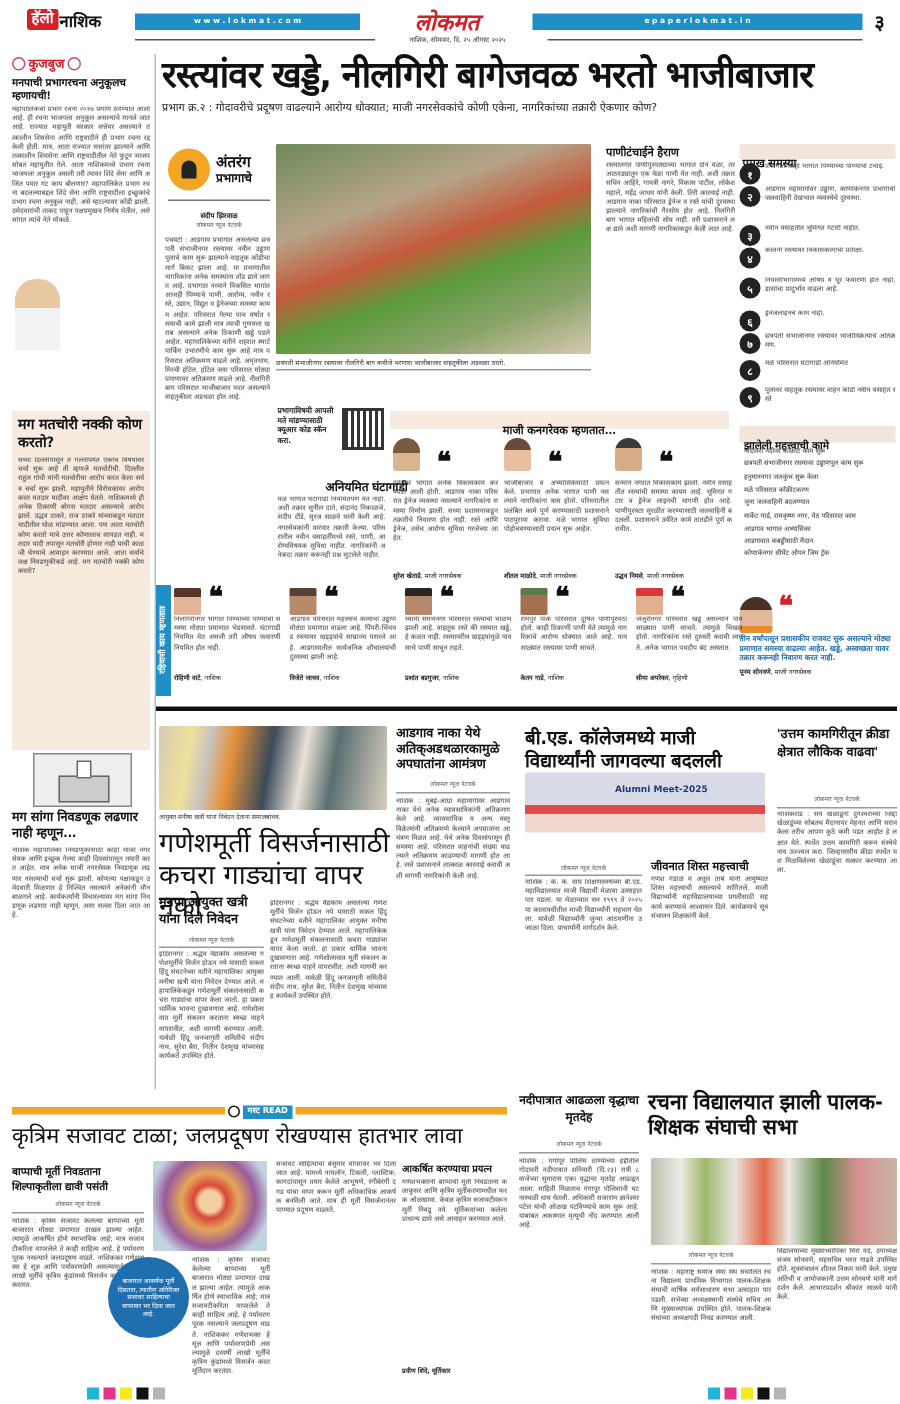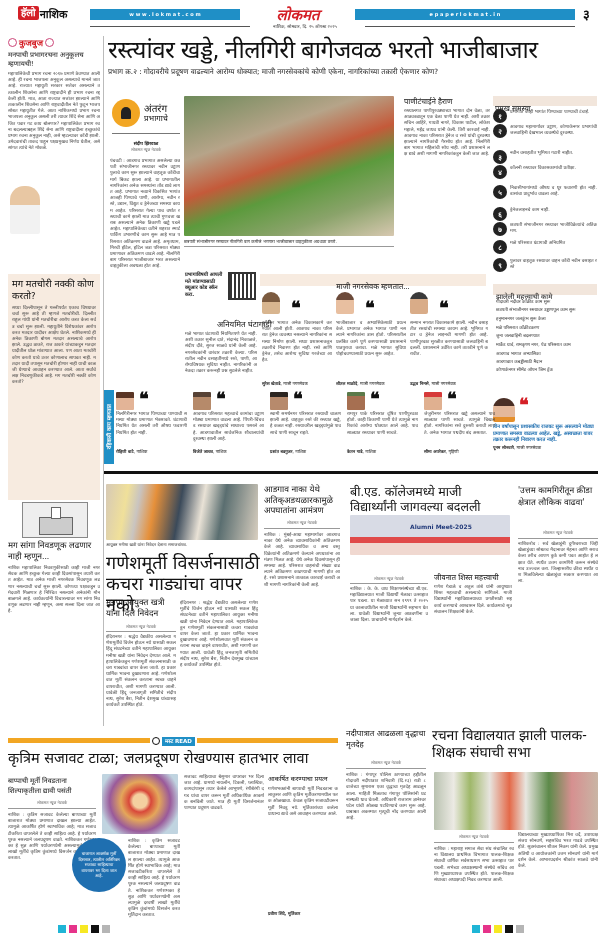--- a/index.html
+++ b/index.html
@@ -1,19 +1,19 @@
 <!DOCTYPE html>
 <html><head>
 <meta charset="utf-8">
 <style>
 *{box-sizing:border-box;margin:0;padding:0}
 body{width:600px;height:936px;background:#fff;font-family:"DejaVu Sans",sans-serif;color:#222;position:relative;overflow:hidden}
 .abs{position:absolute}
 .txt{font-size:4.6px;line-height:6.2px;color:#444;text-align:justify;overflow:hidden;word-break:break-all}
-.hl{font-family:"DejaVu Sans Condensed","DejaVu Sans",sans-serif;font-weight:normal;color:#111}
+.hl{font-family:"DejaVu Sans Condensed","DejaVu Sans",sans-serif;font-weight:bold;color:#111}
 .byl{font-size:4px;color:#555;text-align:center}
 .rule{background:#999;height:1px}
 .photo{border-radius:1px}
 .quote{font-size:18px;line-height:14px;font-weight:bold;color:#111;font-family:"DejaVu Serif",serif}
 .numc{width:14px;height:14px;border-radius:50%;background:#222;color:#fff;font-size:7px;font-weight:bold;display:flex;align-items:center;justify-content:center}
 .sw{width:8px;height:8px;display:inline-block;margin-right:3px}
 </style>
 </head>
 <body>
 
@@ -80,21 +80,21 @@
 <div class="abs" style="left:184px;top:238px;width:210px;font-size:4.3px;color:#333;white-space:nowrap;overflow:hidden;">छत्रपती संभाजीनगर रस्त्यावर नीलगिरी बाग कमीजे भरणारा भाजीबाजार वाहतुकीला अडथळा ठरतो.</div>
 <div class="abs rule" style="left:184px;top:246px;width:210px;"></div>
 
 <div class="abs" style="left:185px;top:271px;width:42px;font-size:5px;line-height:6.5px;font-weight:bold;color:#222;">प्रभागाविषयी आपली मते मांडण्यासाठी क्यूआर कोड स्कॅन करा.</div>
 <div class="abs" style="left:228px;top:272px;width:28px;height:28px;background:
  repeating-linear-gradient(90deg,#111 0 2px,#fff 2px 4px),#fff;opacity:.85;border:2px solid #111;"></div>
 <div class="abs hl" style="left:185px;top:318px;width:72px;font-size:8px;margin-left:32px;">अनियमित घंटागाडी</div>
 <div class="abs txt" style="left:185px;top:331px;width:72px;height:50px;">मळे भागात घंटागाडी नियमितपणे येत नाही. अशी तक्रार सुनील दाते, संदानंद निकाळजे, संदीप दौंडे, सुरज साळवे यांनी केली आहे. नगरसेवकांनी वारंवार तक्रारी केल्या. परिसरातील नवीन वसाहतींमध्ये रस्ते, पाणी, आरोग्यविषयक सुविधा नाहीत. नागरिकांनी अनेकदा तक्रार करूनही प्रश्न सुटलेले नाहीत.</div>
 
 <div class="abs" style="left:260px;top:274px;width:226px;height:12px;background:#f7ebe0;text-align:center;">
-  <span class="hl" style="font-size:7.5px;line-height:12px;">माजी नगरसेवक म्हणतात...</span>
+  <span class="hl" style="font-size:7.5px;line-height:12px;">माजी कनगरेवक म्हणतात...</span>
 </div>
 <div class="abs" style="left:262px;top:292px;width:70px;">
   <div class="photo" style="width:18px;height:22px;background:linear-gradient(#7b5a3f 0 45%,#d8b58f 45% 100%);border-radius:9px 9px 2px 2px;display:inline-block;"></div>
   <span class="quote" style="margin-left:6px;">❝</span>
   <div class="txt" style="height:58px;margin-top:2px;">दुर्गेनगर भागात अनेक विकासकामे करण्यात आली होती. आडगाव नाका परिसरात ड्रेनेज व्यवस्था नसल्याने नागरिकांना समस्या निर्माण झाली. सध्या प्रशासनाकडून तक्रारीचे निवारण होत नाही. रस्ते आणि ड्रेनेज, तसेच आरोग्य सुविधा गरजेच्या आहेत.</div>
   <div style="font-size:4.3px;margin-top:2px;"><b>सुरेश खेताडे</b>, <span>माजी नगरसेवक</span></div>
 </div>
 <div class="abs" style="left:336px;top:292px;width:70px;">
   <div class="photo" style="width:18px;height:22px;background:linear-gradient(#6c4a3a 0 35%,#e8bfa0 35% 100%);border-radius:9px 9px 2px 2px;display:inline-block;"></div>
   <span class="quote" style="margin-left:6px;">❝</span>
@@ -266,21 +266,21 @@
 <div class="abs photo" style="left:102px;top:774px;width:76px;height:60px;background:radial-gradient(circle at 50% 45%,#f4d0a0 0 14%,#d8483a 22%,#e4a65a 38%,#9a5a9a 60%,#c0d4e0 80%);"></div>
 <div class="abs" style="left:72px;top:838px;width:54px;height:54px;border-radius:50%;background:#1f6fb0;display:flex;align-items:center;justify-content:center;padding:6px;">
   <span style="color:#fff;font-size:4.2px;line-height:5.6px;text-align:center;">बाजारात आकर्षक मूर्ती दिसतात, त्यातील अतिरिक्त सजावट साहित्याचा वापरावर भर दिला जात आहे.</span>
 </div>
 <div class="abs txt" style="left:128px;top:838px;width:52px;height:84px;">नाशिक : कृत्रिम सजावट केलेल्या बाप्पाच्या मूर्ती बाजारात मोठ्या प्रमाणात दाखल झाल्या आहेत. त्यामुळे आकर्षित होणे स्वाभाविक आहे; मात्र सजावटीकरिता वापरलेले ते काही साहित्य आहे. हे पर्यावरणपूरक नसल्याने जलप्रदूषण वाढते. नाशिककर गणेशभक्त हे सुज्ञ आणि पर्यावरणप्रेमी असल्यामुळे दरवर्षी लाखो मूर्तींचे कृत्रिम कुंडांमध्ये विसर्जन करत मूर्तिदान करतात.</div>
 <div class="abs txt" style="left:184px;top:774px;width:80px;height:148px;">सजावट साहित्याचा बेसुमार वापरावर भर दिला जात आहे. यामध्ये नायलॉन, टिकली, प्लास्टिक, कागदांपासून तयार केलेले आभूषणे, रंगीबेरंगी दगड यांचा वापर करून मूर्ती अधिकाधिक आकर्षक बनविली जाते. मात्र ही मूर्ती विसर्जनानंतर पाण्यात प्रदूषण वाढवते.</div>
 <div class="abs hl" style="left:268px;top:774px;width:72px;font-size:6.5px;">आकर्षित करण्याचा प्रयत्न</div>
 <div class="abs txt" style="left:268px;top:786px;width:70px;height:120px;">गणेशभक्तांनी बाप्पाची मूर्ती निवडताना कलाकुसर आणि कृत्रिम मूर्तीकरणामधील फरक ओळखावा. केवळ कृत्रिम सजावटीवरून मूर्ती निवडू नये. मूर्तिकारांच्या कलेला प्राधान्य द्यावे असे आवाहन करण्यात आले.</div>
 <div class="abs" style="left:268px;top:910px;width:70px;font-size:4.3px;font-weight:bold;">प्रवीण शिंदे, मूर्तिकार</div>
 
-<div class="abs hl" style="left:346px;top:728px;width:80px;font-size:8px;line-height:11px;">नदीपात्रात आढळला वृद्धाचा मृतदेह</div>
+<div class="abs hl" style="left:346px;top:728px;width:80px;font-size:8px;line-height:11px;text-align:center;">नदीपात्रात आढळला वृद्धाचा मृतदेह</div>
 <div class="abs byl" style="left:346px;top:760px;width:80px;">लोकमत न्यूज नेटवर्क</div>
 <div class="abs rule" style="left:346px;top:768px;width:80px;"></div>
 <div class="abs txt" style="left:346px;top:772px;width:80px;height:150px;">नाशिक : गंगापूर पोलिस ठाण्याच्या हद्दीतील गोदावरी नदीपात्रात शनिवारी (दि.२३) रात्री ८ वाजेच्या सुमारास एका वृद्धाचा मृतदेह आढळून आला. माहिती मिळताच गंगापूर पोलिसांनी घटनास्थळी धाव घेतली. अधिकारी राजाराम ज्ञानेश्वर पटेल यांची ओळख पटविण्याचे काम सुरू आहे. याबाबत अकस्मात मृत्यूची नोंद करण्यात आली आहे.</div>
 
 <div class="abs hl" style="left:432px;top:727px;width:168px;font-size:14px;line-height:17px;">रचना विद्यालयात झाली पालक-शिक्षक संघाची सभा</div>
 <div class="abs photo" style="left:434px;top:772px;width:164px;height:58px;background:linear-gradient(90deg,#b9c2b0 0%,#eceae4 12%,#9fb86a 22%,#e7e4de 34%,#e46a4a 46%,#e8e6e0 56%,#5d8a4a 70%,#d69090 84%,#c9b5a5 100%);"></div>
 <div class="abs byl" style="left:434px;top:834px;width:80px;">लोकमत न्यूज नेटवर्क</div>
 <div class="abs rule" style="left:434px;top:842px;width:80px;"></div>
 <div class="abs txt" style="left:434px;top:846px;width:80px;height:74px;">नाशिक : महाराष्ट्र समाज सेवा संघ संचालित रचना विद्यालय प्राथमिक विभागात पालक-शिक्षक संघाची वार्षिक सर्वसाधारण सभा उत्साहात पार पडली. सभेच्या अध्यक्षस्थानी संस्थेचे सचिव आणि मुख्याध्यापक उपस्थित होते. पालक-शिक्षक संघाच्या अध्यक्षपदी निवड करण्यात आली.</div>
 <div class="abs txt" style="left:518px;top:832px;width:80px;height:88px;">विद्यालयाच्या मुख्याध्यापिका मिरा वर्दे, उपाध्यक्ष संजय सोनवणे, सहसचिव भरत गाढवे उपस्थित होते. सूत्रसंचालन शीतल निकम यांनी केले. प्रमुख अतिथी व आयोजकांनी उत्तम सोनवणे यांनी मार्गदर्शन केले. आभारप्रदर्शन श्रीकांत साळवे यांनी केले.</div>

